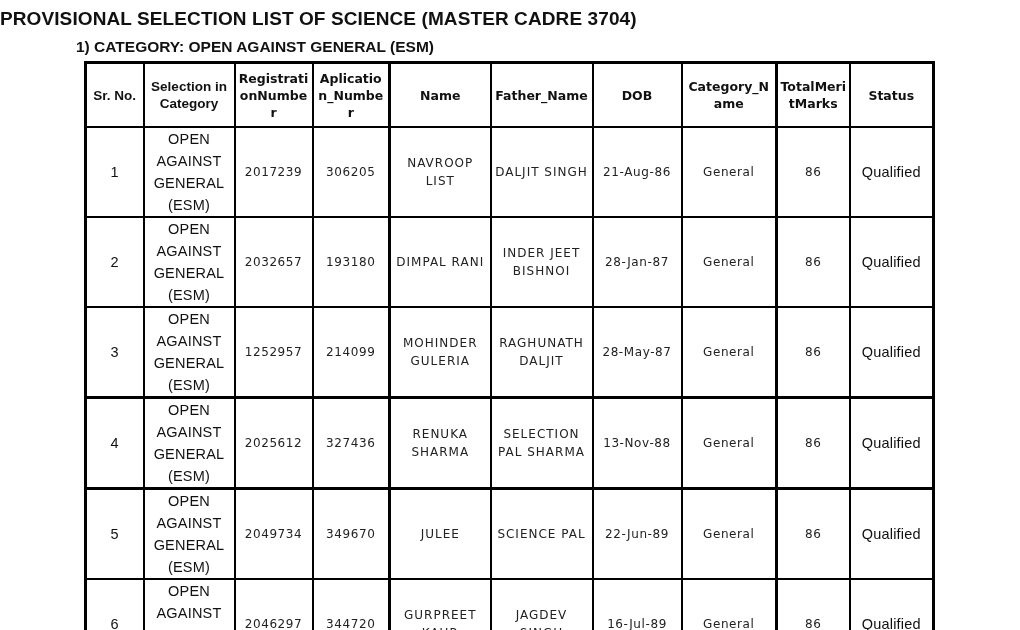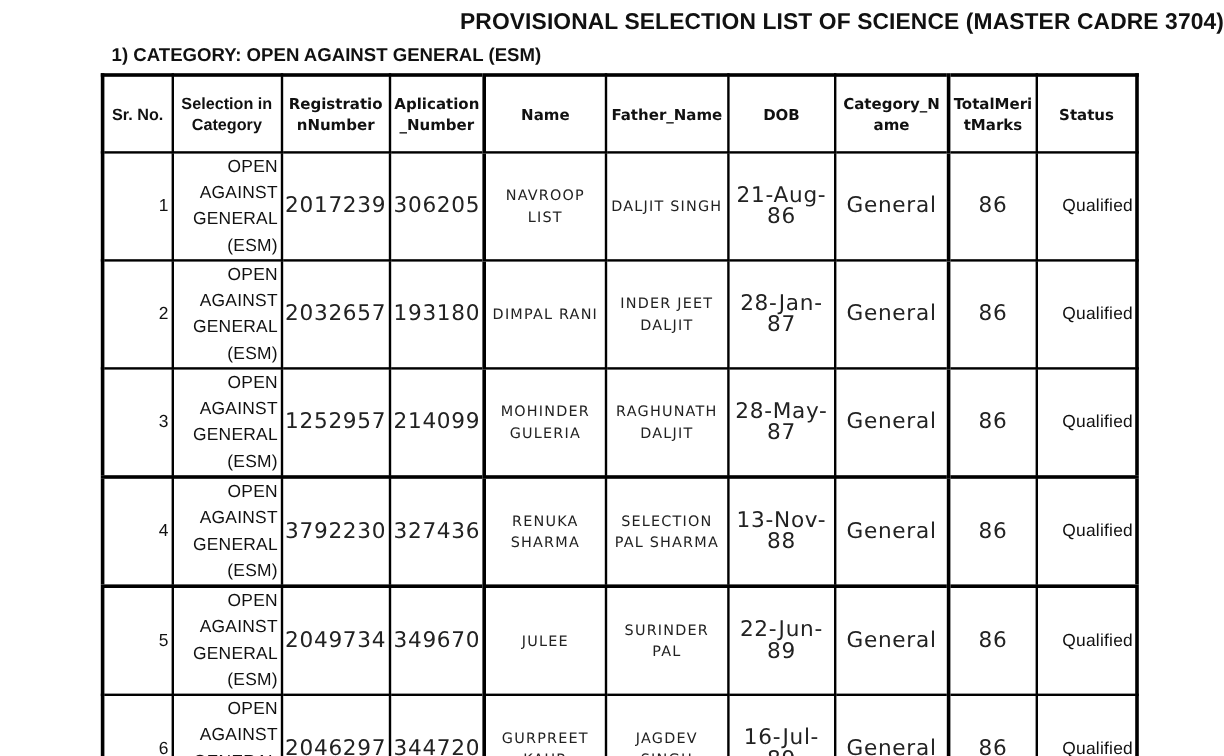--- a/index.html
+++ b/index.html
@@ -1,38 +1,38 @@
 <!DOCTYPE html>
 <html><head>
 <meta charset="utf-8">
 <style>
   html, body { margin:0; padding:0; background:#ffffff; }
   body { width:1020px; height:630px; overflow:hidden; position:relative; color:#111; }
   .title {
-    position:absolute; left:0; top:8px; width:1020px; text-align:right;
+    position:absolute; left:0; top:8px; width:1020px; text-align:left;
     font-family:"Liberation Sans", sans-serif; font-weight:bold; font-size:19px; letter-spacing:0.1px;
   }
   .subtitle {
-    position:absolute; left:93px; top:38px;
+    position:absolute; left:76px; top:38px;
     font-family:"Liberation Sans", sans-serif; font-weight:bold; font-size:15.5px;
   }
   table {
     position:absolute; left:84px; top:61px;
     border-collapse:collapse; table-layout:fixed;
     border:3px solid #000;
   }
   th, td {
     border:2px solid #000; text-align:center; vertical-align:middle; padding:0 2px;
   }
   th {
     height:62px; font-family:"DejaVu Sans", sans-serif; font-weight:bold; font-size:12.5px; line-height:17px;
   }
   th.cal { font-family:"Liberation Sans", sans-serif; font-size:13.5px; }
-  td { height:83px; font-family:"DejaVu Sans", sans-serif; font-size:18px; line-height:18px; letter-spacing:0.6px; color:#222; }
-  td.cal { font-family:"Liberation Sans", sans-serif; font-size:14.5px; line-height:22px; letter-spacing:0.2px; color:#111;text-align:right; }
+  td { height:83px; font-family:"DejaVu Sans", sans-serif; font-size:12px; line-height:18px; letter-spacing:0.6px; color:#222; }
+  td.cal { font-family:"Liberation Sans", sans-serif; font-size:14.5px; line-height:22px; letter-spacing:0.2px; color:#111; }
   td.name { font-size:12px; letter-spacing:1px; }
   .thick-l { border-left-width:3px; }
 </style>
 </head>
 <body>
 
 <div class="title">PROVISIONAL SELECTION LIST OF SCIENCE (MASTER CADRE 3704)</div>
 <div class="subtitle">1) CATEGORY: OPEN AGAINST GENERAL (ESM)</div>
 
 <table>
@@ -74,57 +74,57 @@
       <td>General</td>
       <td class="thick-l">86</td>
       <td class="cal">Qualified</td>
     </tr>
     <tr>
       <td class="cal">2</td>
       <td class="cal">OPEN AGAINST GENERAL (ESM)</td>
       <td>2032657</td>
       <td>193180</td>
       <td class="name thick-l">DIMPAL RANI</td>
-      <td class="name">INDER JEET DALJIT</td>
+      <td class="name">INDER JEET BISHNOI</td>
       <td>28-Jan-87</td>
       <td>General</td>
       <td class="thick-l">86</td>
       <td class="cal">Qualified</td>
     </tr>
     <tr>
       <td class="cal">3</td>
       <td class="cal">OPEN AGAINST GENERAL (ESM)</td>
       <td>1252957</td>
       <td>214099</td>
       <td class="name thick-l">MOHINDER GULERIA</td>
       <td class="name">RAGHUNATH DALJIT</td>
       <td>28-May-87</td>
       <td>General</td>
       <td class="thick-l">86</td>
       <td class="cal">Qualified</td>
     </tr>
     <tr style="border-top:3px solid #000">
       <td class="cal">4</td>
       <td class="cal">OPEN AGAINST GENERAL (ESM)</td>
-      <td>3792230</td>
+      <td>2025612</td>
       <td>327436</td>
       <td class="name thick-l">RENUKA SHARMA</td>
       <td class="name">SELECTION PAL SHARMA</td>
       <td>13-Nov-88</td>
       <td>General</td>
       <td class="thick-l">86</td>
       <td class="cal">Qualified</td>
     </tr>
     <tr style="border-top:3px solid #000">
       <td class="cal">5</td>
       <td class="cal">OPEN AGAINST GENERAL (ESM)</td>
       <td>2049734</td>
       <td>349670</td>
       <td class="name thick-l">JULEE</td>
-      <td class="name">SURINDER PAL</td>
+      <td class="name">SCIENCE PAL</td>
       <td>22-Jun-89</td>
       <td>General</td>
       <td class="thick-l">86</td>
       <td class="cal">Qualified</td>
     </tr>
     <tr>
       <td class="cal">6</td>
       <td class="cal">OPEN AGAINST GENERAL (ESM)</td>
       <td>2046297</td>
       <td>344720</td>

